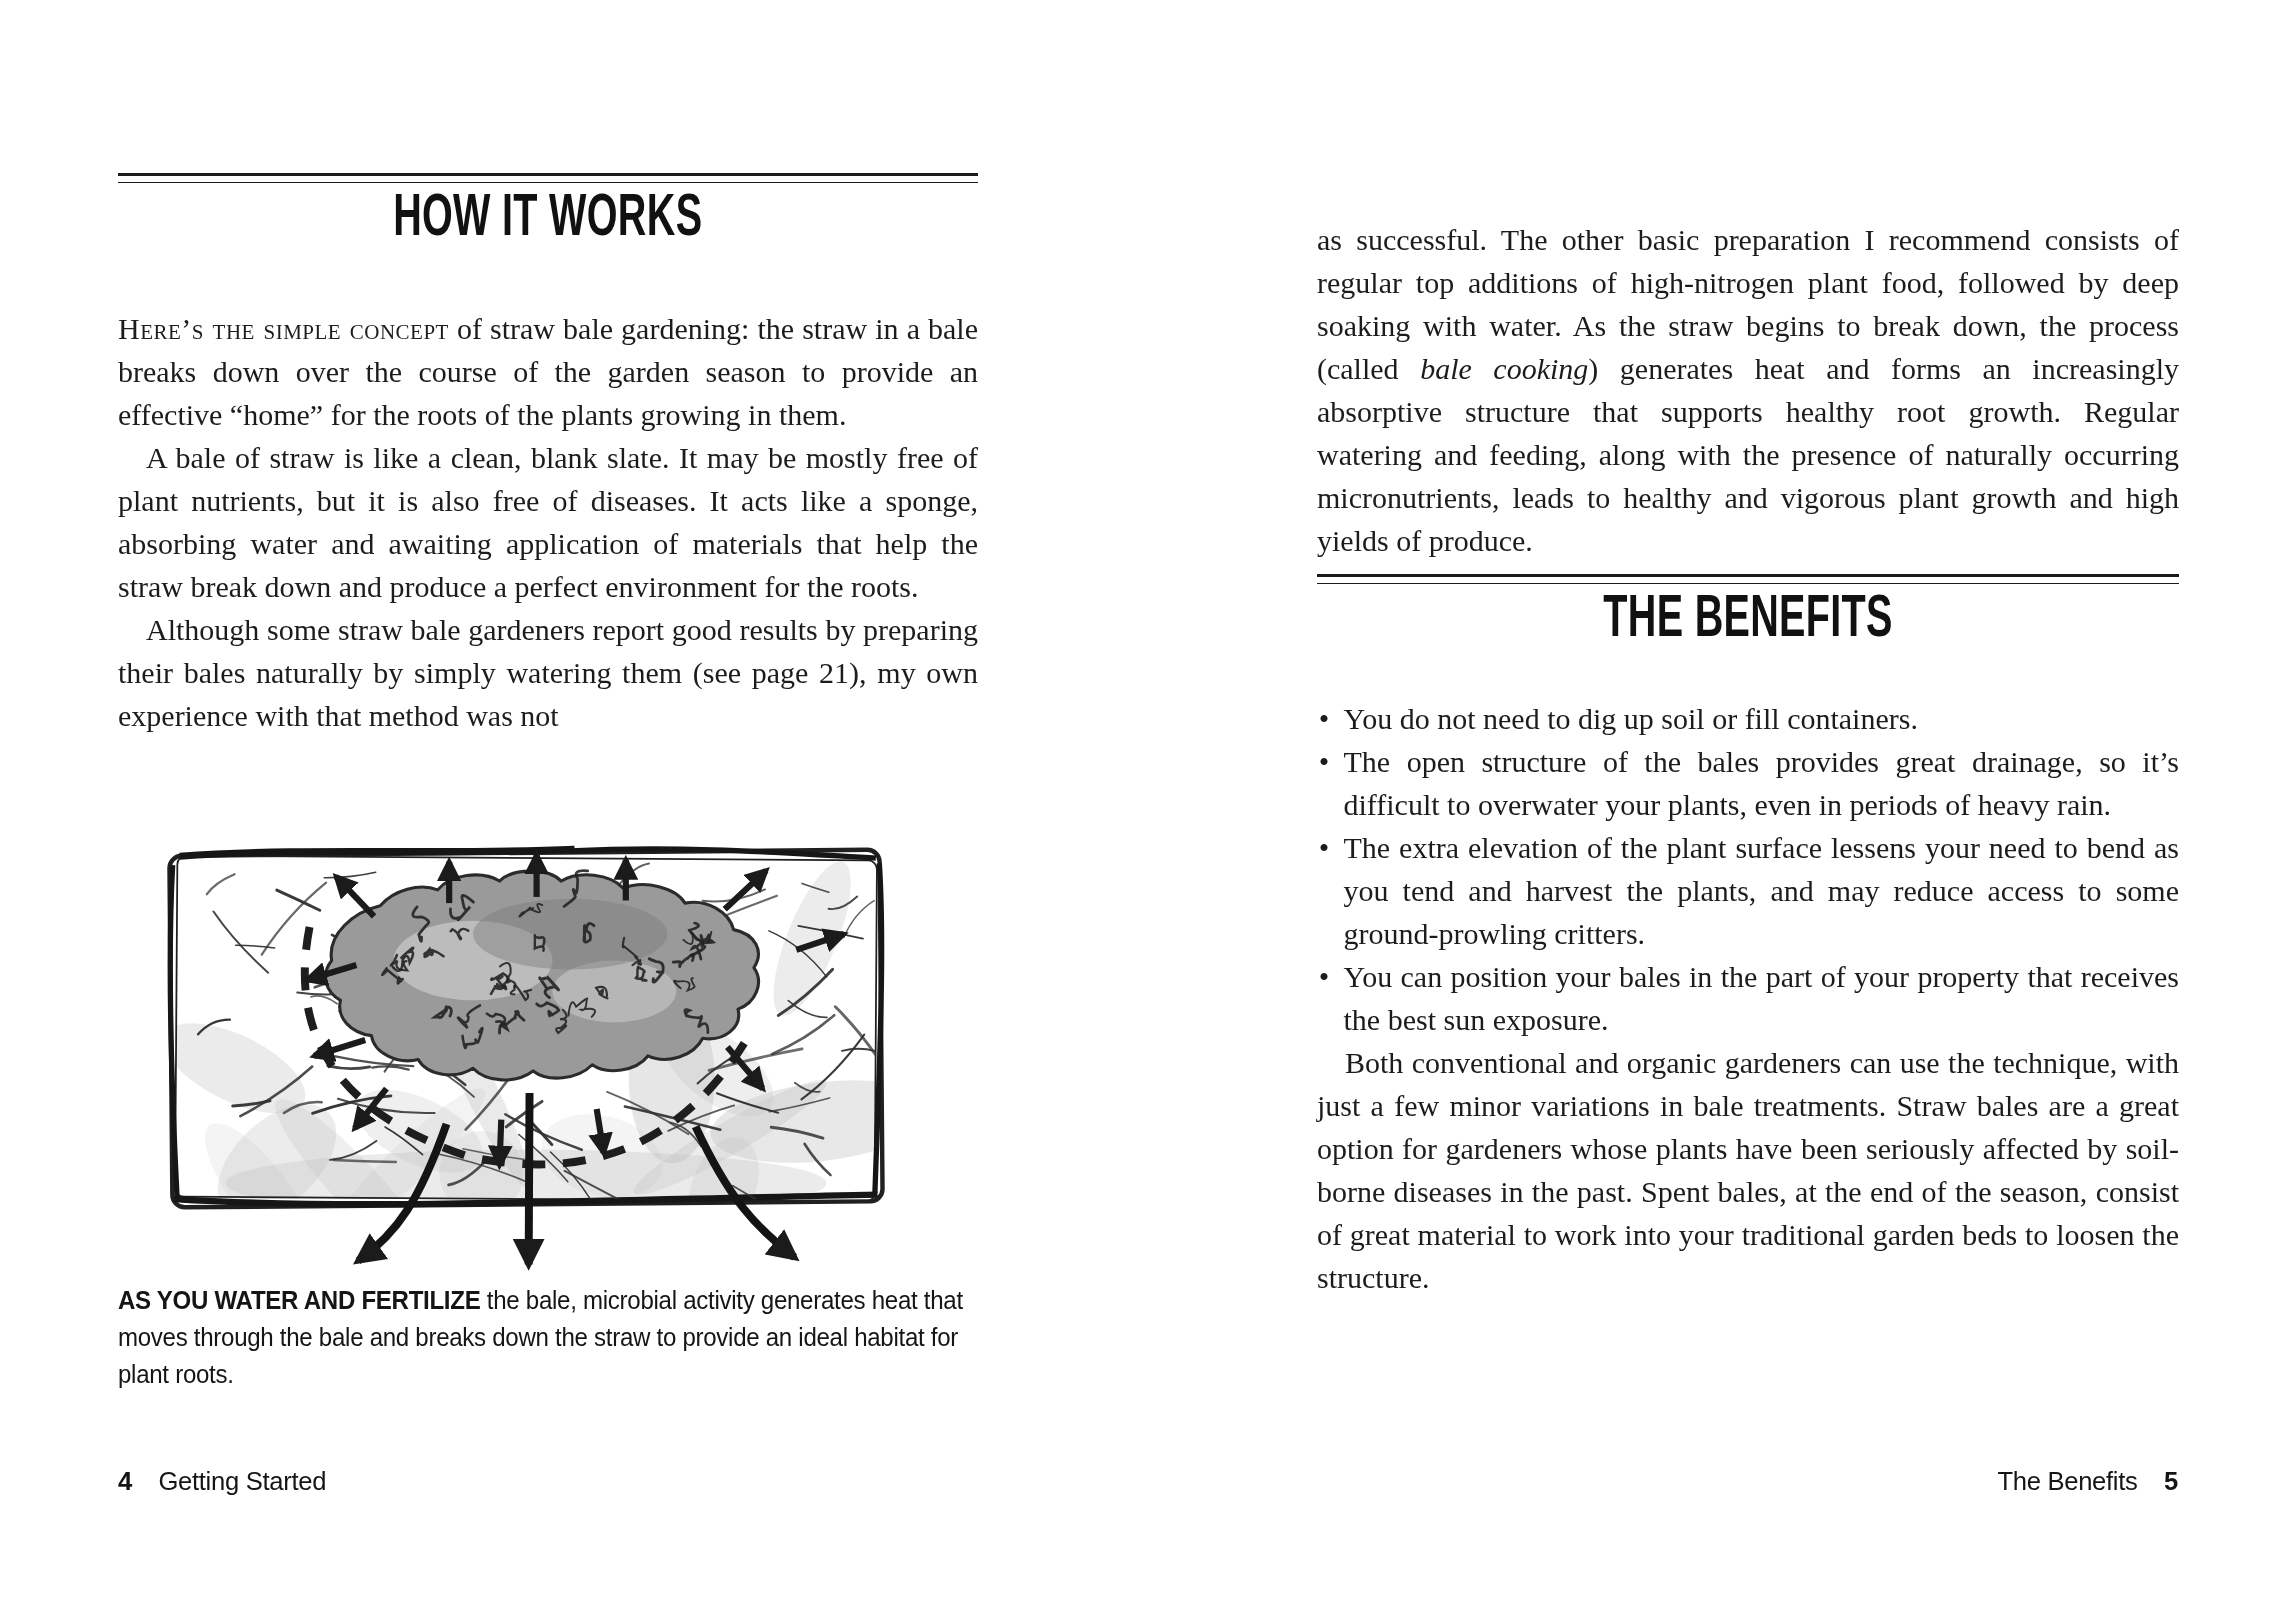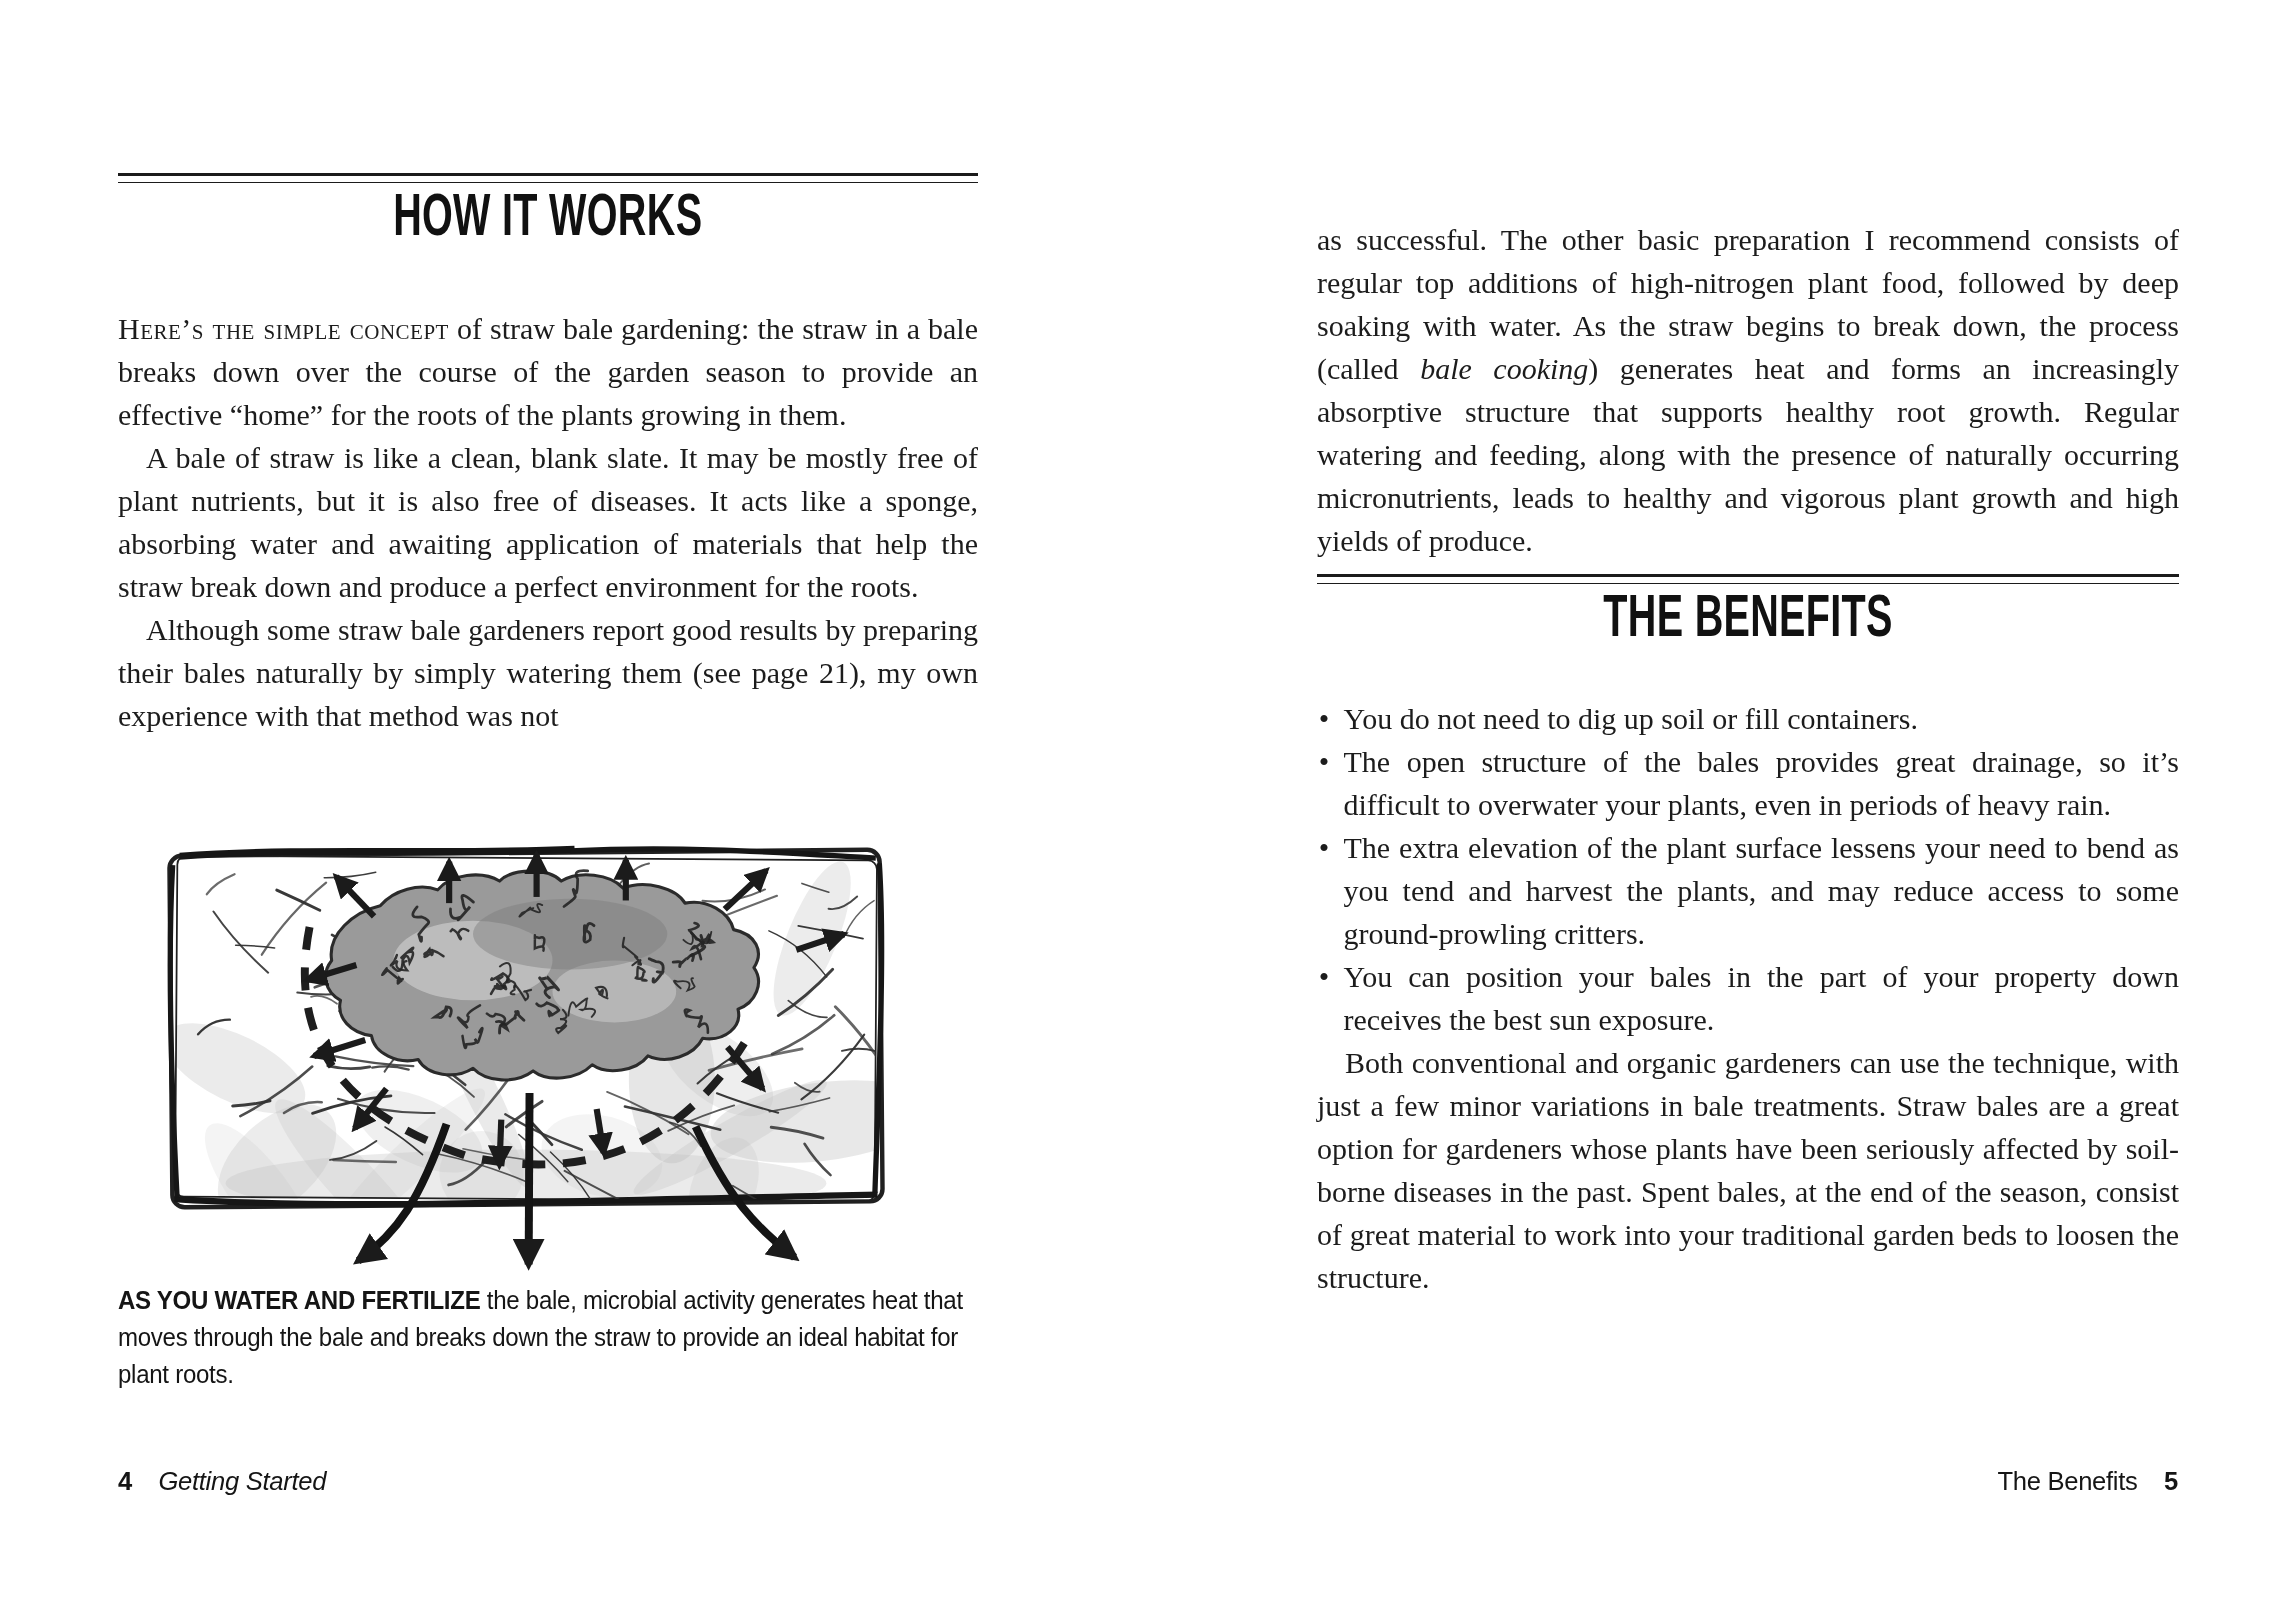--- a/index.html
+++ b/index.html
@@ -45,21 +45,21 @@
   }
   .caption strong { font-weight:700; }
 
   .footer {
     position:absolute; top:1466px; font-family:"Liberation Sans", sans-serif;
     font-size:25.6px; line-height:30px; letter-spacing:-0.3px; color:#151515;
   }
   .lp-footer { left:118px; }
   .rp-footer { right:117px; text-align:center; }
   .footer .pagenum { font-weight:700; }
-  .lp-footer .section-name { margin-left:26.5px;font-style:italic; }
+  .lp-footer .section-name { margin-left:26.5px; }
   .rp-footer .pagenum { margin-left:26.5px; }
 </style>
 </head>
 <body>
 
 <div class="spread">
 
   <div>
 
     <div class="double-rule lp-rule"></div>
@@ -272,21 +272,21 @@
 
     <div class="section-heading rp-heading">
       <span class="condense">THE BENEFITS</span>
     </div>
 
     <div class="body-text rp-body2">
       <ul class="benefits">
         <li><span class="bullet">•</span><span>You do not need to dig up soil or fill containers.</span></li>
         <li><span class="bullet">•</span><span>The open structure of the bales provides great drainage, so it’s difficult to overwater your plants, even in periods of heavy rain.</span></li>
         <li><span class="bullet">•</span><span>The extra elevation of the plant surface lessens your need to bend as you tend and harvest the plants, and may reduce access to some ground-prowling critters.</span></li>
-        <li><span class="bullet">•</span><span>You can position your bales in the part of your property down receives the best sun exposure.</span></li>
+        <li><span class="bullet">•</span><span>You can position your bales in the part of your property that receives the best sun exposure.</span></li>
       </ul>
       <p class="indent">Both conventional and organic gardeners can use the technique, with just a few minor variations in bale treatments. Straw bales are a great option for gardeners whose plants have been seriously affected by soil-borne diseases in the past. Spent bales, at the end of the season, consist of great material to work into your traditional garden beds to loosen the structure.</p>
     </div>
 
     <div class="footer rp-footer">
       <span class="section-name">The Benefits</span><span class="pagenum">5</span>
     </div>
   </div>
 
 </div>

